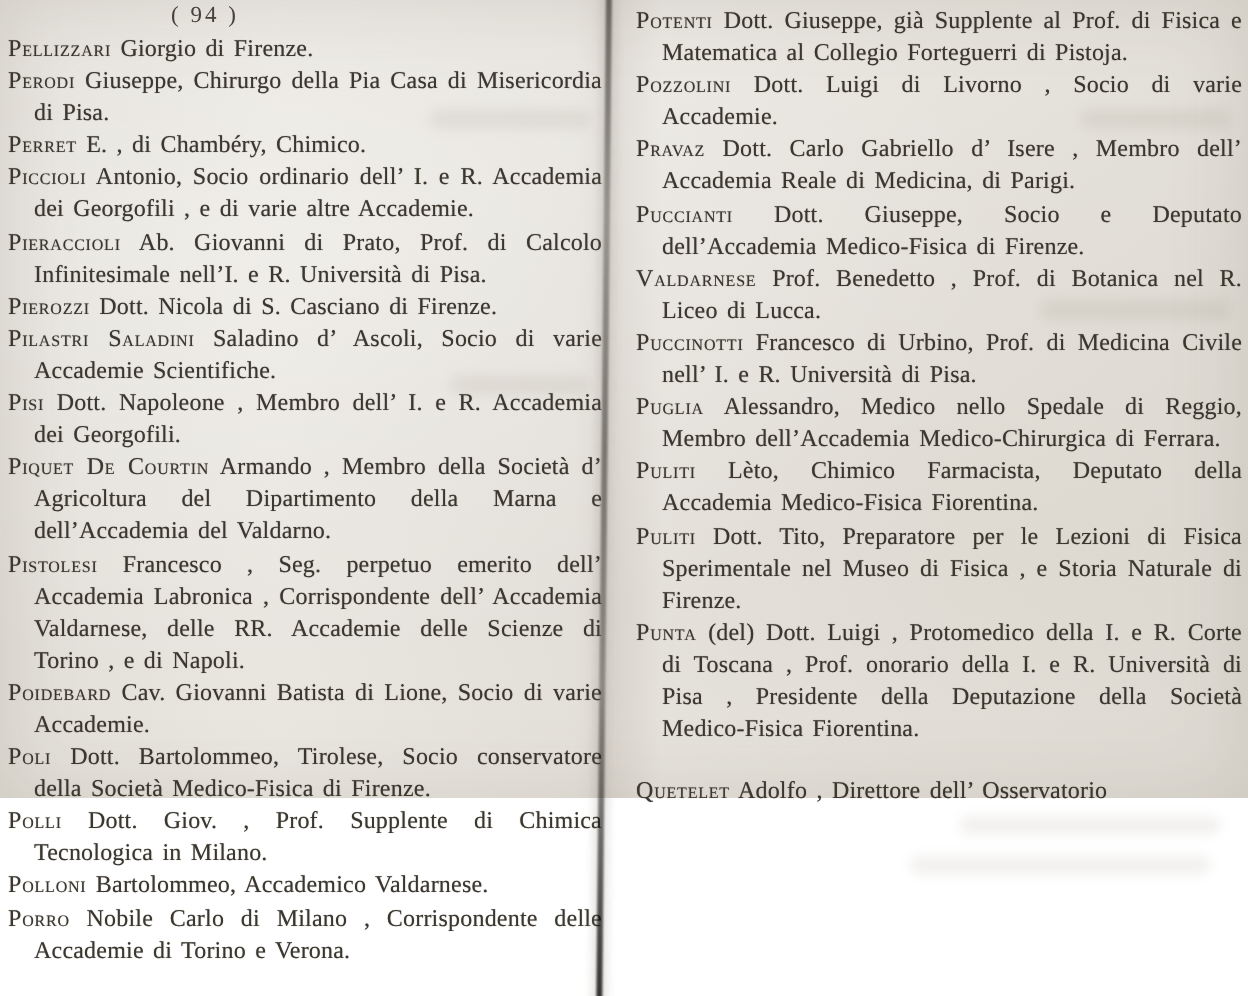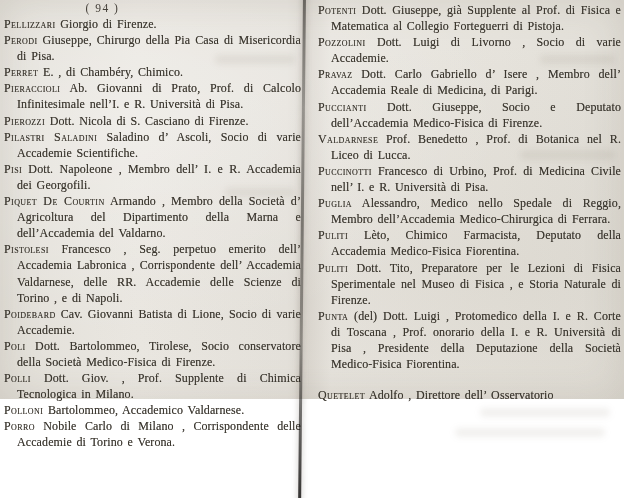--- a/index.html
+++ b/index.html
@@ -86,20 +86,21 @@
 <body>
 
 <div class="scan">
 
   <div class="page page-left">
     <div class="page-number">( 94 )</div>
     <div id="left-entries">
         <p class="entry"><span class="sc">Pellizzari</span> <span>Giorgio di Firenze.</span></p>
         <p class="entry"><span class="sc">Perodi</span> <span>Giuseppe, Chirurgo della Pia Casa di Misericordia di Pisa.</span></p>
         <p class="entry"><span class="sc">Perret</span> <span>E. , di Chambéry, Chimico.</span></p>
+        <p class="entry"><span class="sc">Piccioli</span> <span>Antonio, Socio ordinario dell’ I. e R. Accademia dei Georgofili , e di varie altre Accademie.</span></p>
         <p class="entry"><span class="sc">Pieraccioli</span> <span>Ab. Giovanni di Prato, Prof. di Calcolo Infinitesimale nell’I. e R. Università di Pisa.</span></p>
         <p class="entry"><span class="sc">Pierozzi</span> <span>Dott. Nicola di S. Casciano di Firenze.</span></p>
         <p class="entry"><span class="sc">Pilastri Saladini</span> <span>Saladino d’ Ascoli, Socio di varie Accademie Scientifiche.</span></p>
         <p class="entry"><span class="sc">Pisi</span> <span>Dott. Napoleone , Membro dell’ I. e R. Accademia dei Georgofili.</span></p>
         <p class="entry"><span class="sc">Piquet De Courtin</span> <span>Armando , Membro della Società d’ Agricoltura del Dipartimento della Marna e dell’Accademia del Valdarno.</span></p>
         <p class="entry"><span class="sc">Pistolesi</span> <span>Francesco , Seg. perpetuo emerito dell’ Accademia Labronica , Corrispondente dell’ Accademia Valdarnese, delle RR. Accademie delle Scienze di Torino , e di Napoli.</span></p>
         <p class="entry"><span class="sc">Poidebard</span> <span>Cav. Giovanni Batista di Lione, Socio di varie Accademie.</span></p>
         <p class="entry"><span class="sc">Poli</span> <span>Dott. Bartolommeo, Tirolese, Socio conservatore della Società Medico-Fisica di Firenze.</span></p>
         <p class="entry"><span class="sc">Polli</span> <span>Dott. Giov. , Prof. Supplente di Chimica Tecnologica in Milano.</span></p>
         <p class="entry"><span class="sc">Polloni</span> <span>Bartolommeo, Accademico Valdarnese.</span></p>

